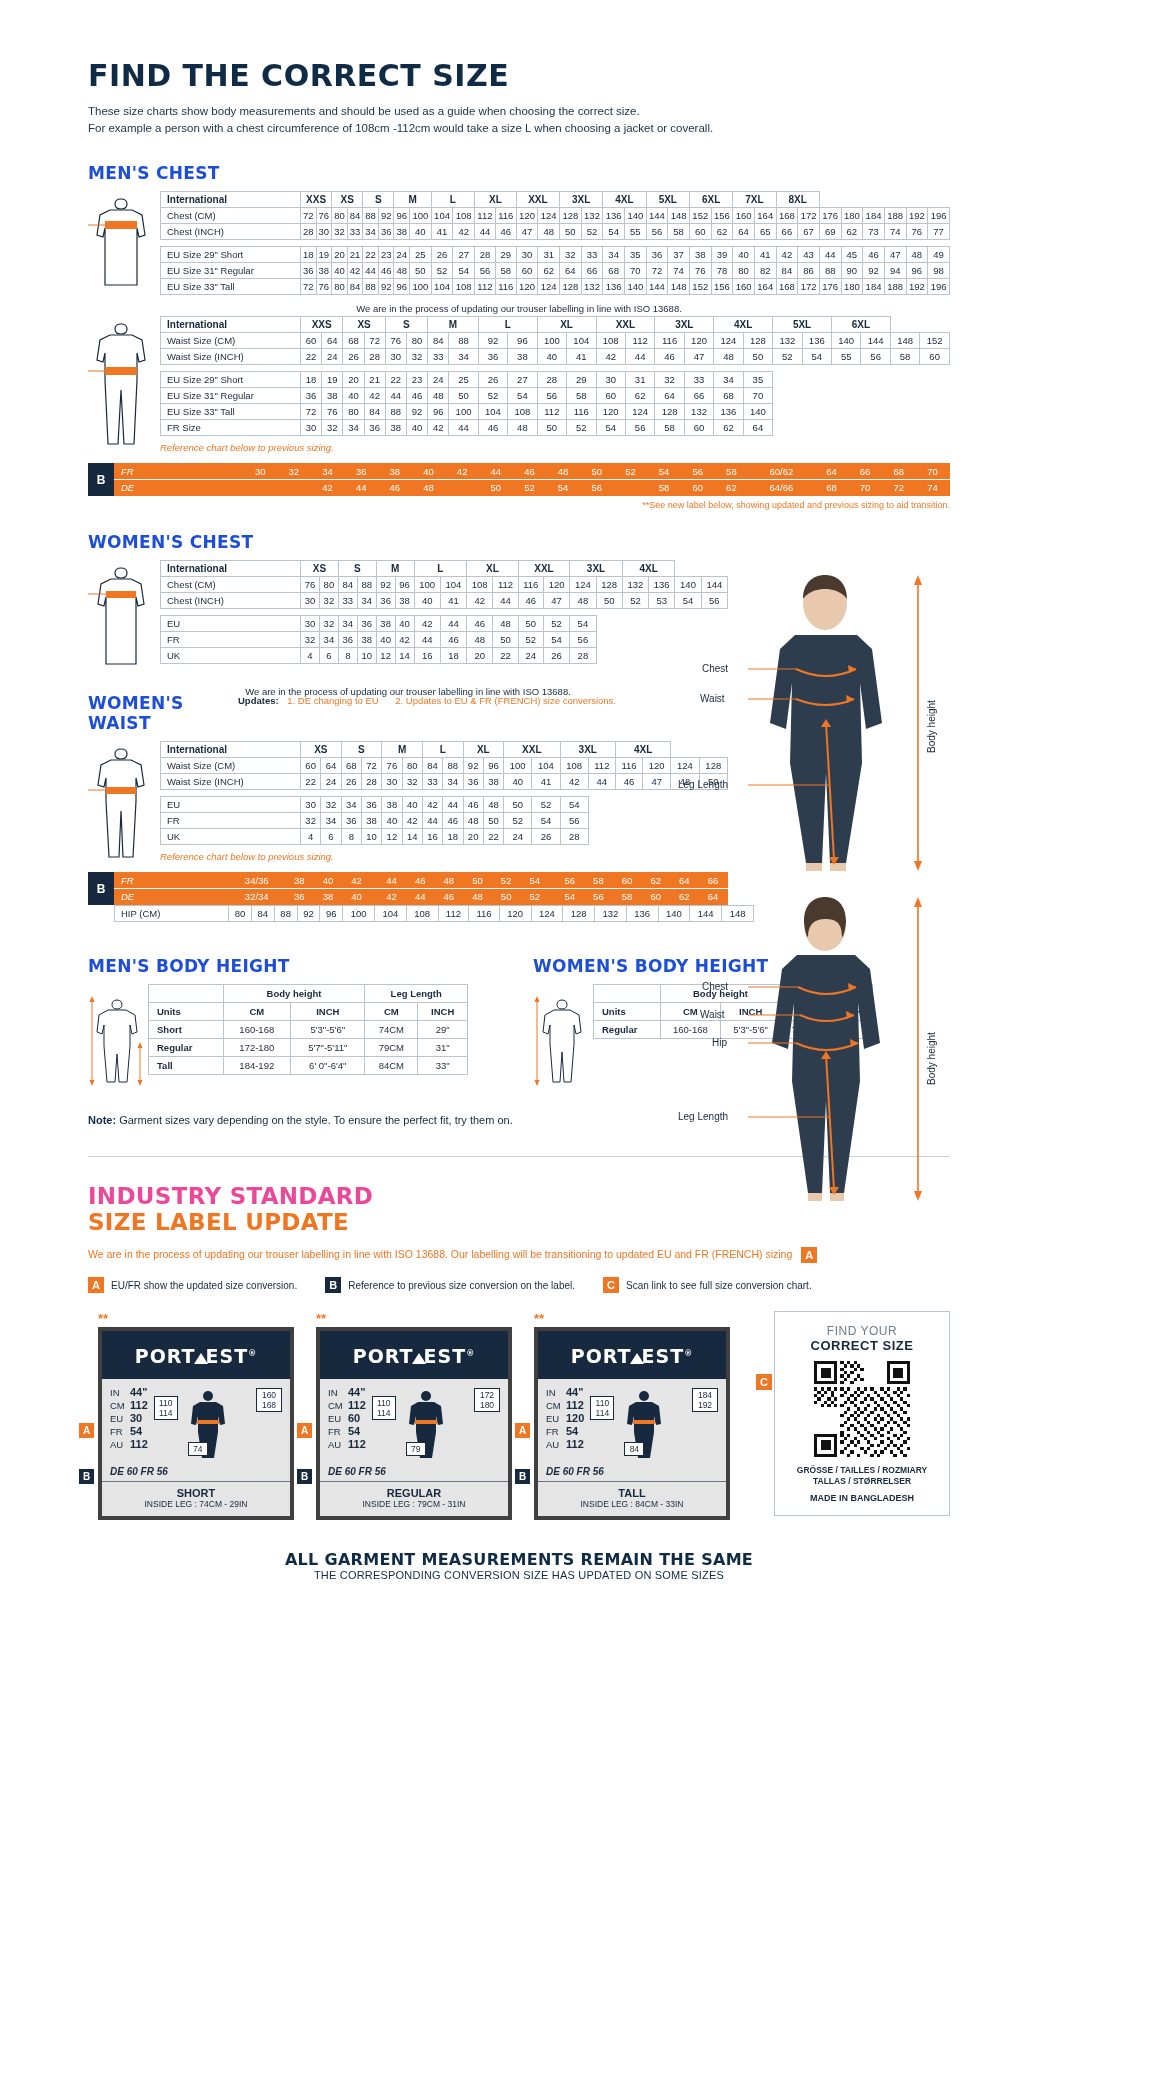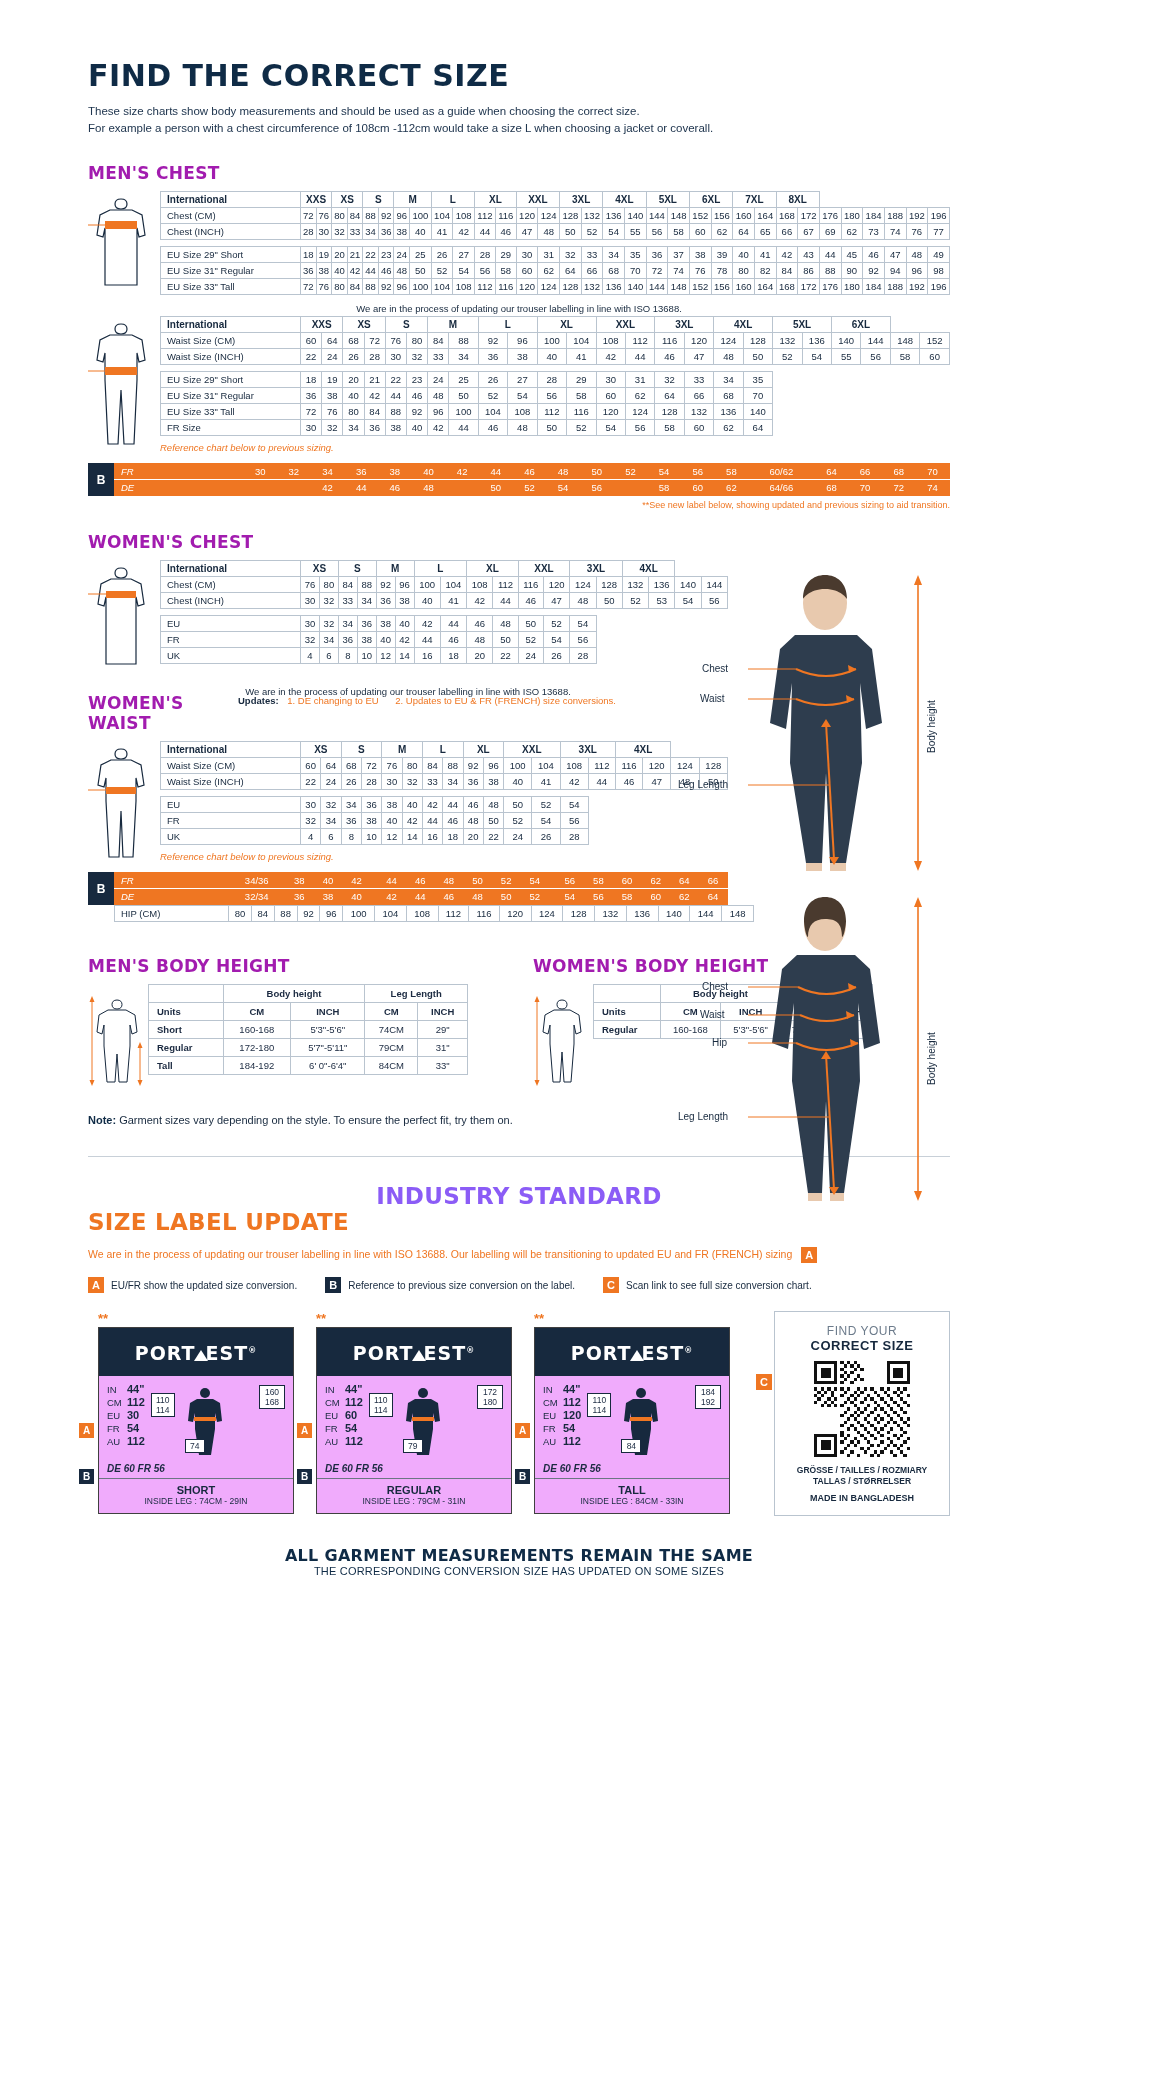--- a/index.html
+++ b/index.html
@@ -18,21 +18,21 @@
     letter-spacing: 0.5px;
     color: #0f2b46;
     font-weight: bold;
     margin: 58px 0 10px 0;
     font-family: "DejaVu Sans", sans-serif;
   }
   .intro { font-size: 11.5px; line-height: 17px; color: #20364f; margin-bottom: 26px; }
 
   h2.section-title {
     font-size: 17px;
-    color: #a21caf;
+    color: #1d4ed8;
     font-weight: bold;
     margin: 0 0 8px 0;
     letter-spacing: 0.3px;
     font-family: "DejaVu Sans", sans-serif;
   }
 
   .block { position: relative; margin-bottom: 8px; }
   .row-flex { display: flex; align-items: flex-start; }
 
   .figure-col { width: 72px; flex: 0 0 72px; padding-top: 4px; }
@@ -89,37 +89,37 @@
   table.bh { border-collapse: collapse; font-size: 9.5px; width: 320px; }
   table.bh td { border: 1px solid #b9c4cf; text-align: center; padding: 3px 4px; height: 16px; }
   table.bh td.lbl { text-align: left; padding-left: 8px; font-weight: bold; }
   table.bh td.hd { font-weight: bold; }
 
   .note-bottom { font-size: 11px; margin: 24px 0 0 0; color: #17293e; }
   .note-bottom b { color: #0f2b46; }
 
   hr.div { border: none; border-top: 1px solid #c8d0d8; margin: 30px 0 26px 0; }
 
-  h2.ind1 { font-size: 23px; color: #8b5cf6; font-weight: bold; margin: 0; letter-spacing:0.3px; font-family:"DejaVu Sans", sans-serif;text-align:center;}
+  h2.ind1 { font-size: 23px; color: #ec4899; font-weight: bold; margin: 0; letter-spacing:0.3px; font-family:"DejaVu Sans", sans-serif;}
   h2.ind2 { font-size: 23px; color: #ef7622; font-weight: bold; margin: 0 0 12px 0; letter-spacing:0.3px; font-family:"DejaVu Sans", sans-serif;}
   .ind-line { font-size: 10.5px; color: #ef7622; margin-bottom: 14px; }
   .badge-sq {
     display: inline-flex; align-items: center; justify-content: center;
     width: 16px; height: 16px; background: #ef7622; color: #fff;
     font-weight: bold; font-size: 11px; vertical-align: middle;
   }
   .badge-sq.dark { background:#17293e; }
   .legend-row { display: flex; gap: 28px; font-size: 10px; color: #17293e; margin-bottom: 18px; align-items: center; }
   .legend-item { display: flex; align-items: center; gap: 7px; }
 
   
   .labels-row { display: flex; gap: 22px; align-items: flex-start; }
   .label-card { width: 196px; position: relative; }
   .stars { color: #ef7622; font-size: 13px; font-weight: bold; margin-bottom: 2px; height: 14px; }
-  .label-box { border: 1px solid #404040; background: #f0abfc; }
+  .label-box { border: 4px solid #404040; background: #e5e5e5; }
   .label-head { background: #17293e; color: #fff; text-align: center; padding: 14px 0 12px 0; }
   .brand { font-size: 19px; font-weight: bold; letter-spacing: 1px; font-family: "DejaVu Sans", sans-serif; }
   .brand .tri { display:inline-block; width:0;height:0; border-left:7px solid transparent;border-right:7px solid transparent;border-bottom:11px solid #fff; position:relative; top:1px; margin:0 -2px;}
   .label-body { padding: 7px 8px 4px 8px; display: flex; gap: 6px; font-size: 9.5px; }
   .spec { line-height: 13px; }
   .spec div { display: flex; gap: 0; }
   .spec .k { width: 20px; color: #17293e; }
   .spec .v { font-weight: bold; font-size: 11px; color: #17293e; }
   .fig-mini { flex: 1; position: relative; height: 74px; }
   .chip { border: 1px solid #17293e; font-size: 8.5px; text-align: center; padding: 1px 3px; line-height: 10px; background:#fff;}

